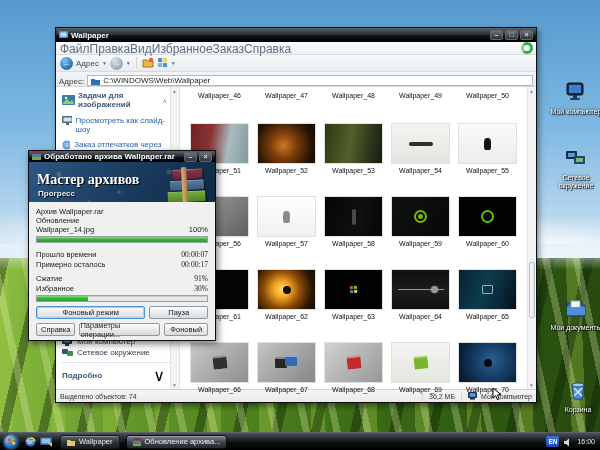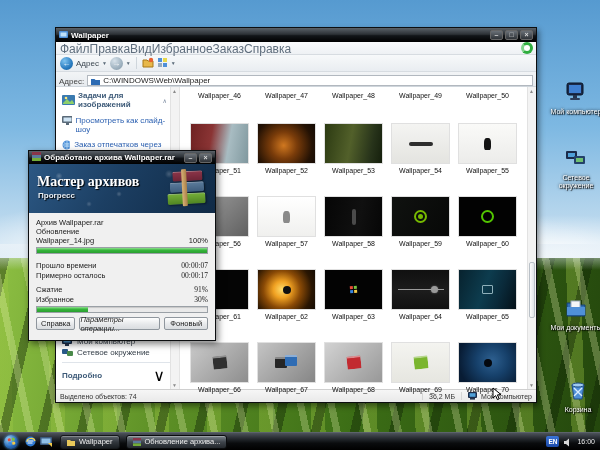--- a/index.html
+++ b/index.html
@@ -160,21 +160,21 @@
   .pbar { height:7px; border:1px solid #9aa0a6; background:#e9e9e9; margin-top:2px;
     box-shadow:inset 1px 1px 1px rgba(0,0,0,.15); }
   .pfill { height:100%; background:linear-gradient(#8fe08f,#35b53a 45%,#2a9e30); }
   .statrow { display:flex; line-height:9.5px; }
   .statrow .v { margin-left:auto;font-family:Liberation Serif, serif; }
   .dlg-btnrow { display:flex; margin-top:4px; gap:4px; }
   .dbtn { height:13px; border:1px solid #8f969d; border-radius:2px;
     background:linear-gradient(#fefefe,#e7e9eb 55%,#d9dcdf); font-size:7.5px; color:#1a1a1a;
     display:flex; align-items:center; justify-content:center; }
   .dbtn.focus { border:1px solid #4f96d8; box-shadow:0 0 0 1px #a8cdf0 inset; }
-  .w-bg { flex:1.9; } .w-pause { flex:1; } .w-help { flex:0.9; } .w-opt { flex:1.9;font-style:italic; } .w-cancel { flex:1; }
+  .w-bg { flex:1.9; } .w-pause { flex:1; } .w-help { flex:0.9; } .w-opt { flex:1.9; } .w-cancel { flex:1; }
 
   
   #taskbar { position:absolute; left:0; bottom:0; width:600px; height:18px; z-index:5;
     background:linear-gradient(#4c525a 0%, #23272c 35%, #0a0c0e 60%, #000 100%);
     border-top:1px solid #5c636b; display:flex; align-items:center; padding:0 3px; }
   .orb { width:14px; height:14px; border-radius:50%; margin:0 4px 0 1px; position:relative;
     background:radial-gradient(circle at 35% 30%, #9fd4f6, #2a6cb8 55%, #0b2f66); box-shadow:0 0 3px #4aa0e8; }
   .orb .fl { position:absolute; left:3.5px; top:3.5px; width:7px; height:7px; transform:rotate(-8deg); }
   .orb .fl i { position:absolute; width:3px; height:3px; border-radius:1px; }
   .ql { width:12px; height:12px; margin:0 2px; display:flex; align-items:center; justify-content:center; }
@@ -566,20 +566,24 @@
       <span class="v">91%</span>
     </div>
     <div class="statrow">
       <span>Избранное</span>
       <span class="v">30%</span>
     </div>
     <div class="pbar">
         <div class="pfill" id="total-bar-fill" style="width: 30%;"></div>
       </div>
     <div class="dlg-btnrow">
+      <span class="dbtn focus w-bg">Фоновый режим</span>
+      <span class="dbtn w-pause">Пауза</span>
+    </div>
+    <div class="dlg-btnrow">
       <span class="dbtn w-help">Справка</span>
       <span class="dbtn w-opt">Параметры операции...</span>
       <span class="dbtn w-cancel">Фоновый</span>
     </div>
   </div>
 </div>
 
 <div id="taskbar">
   <span class="orb">
     <span class="fl">

